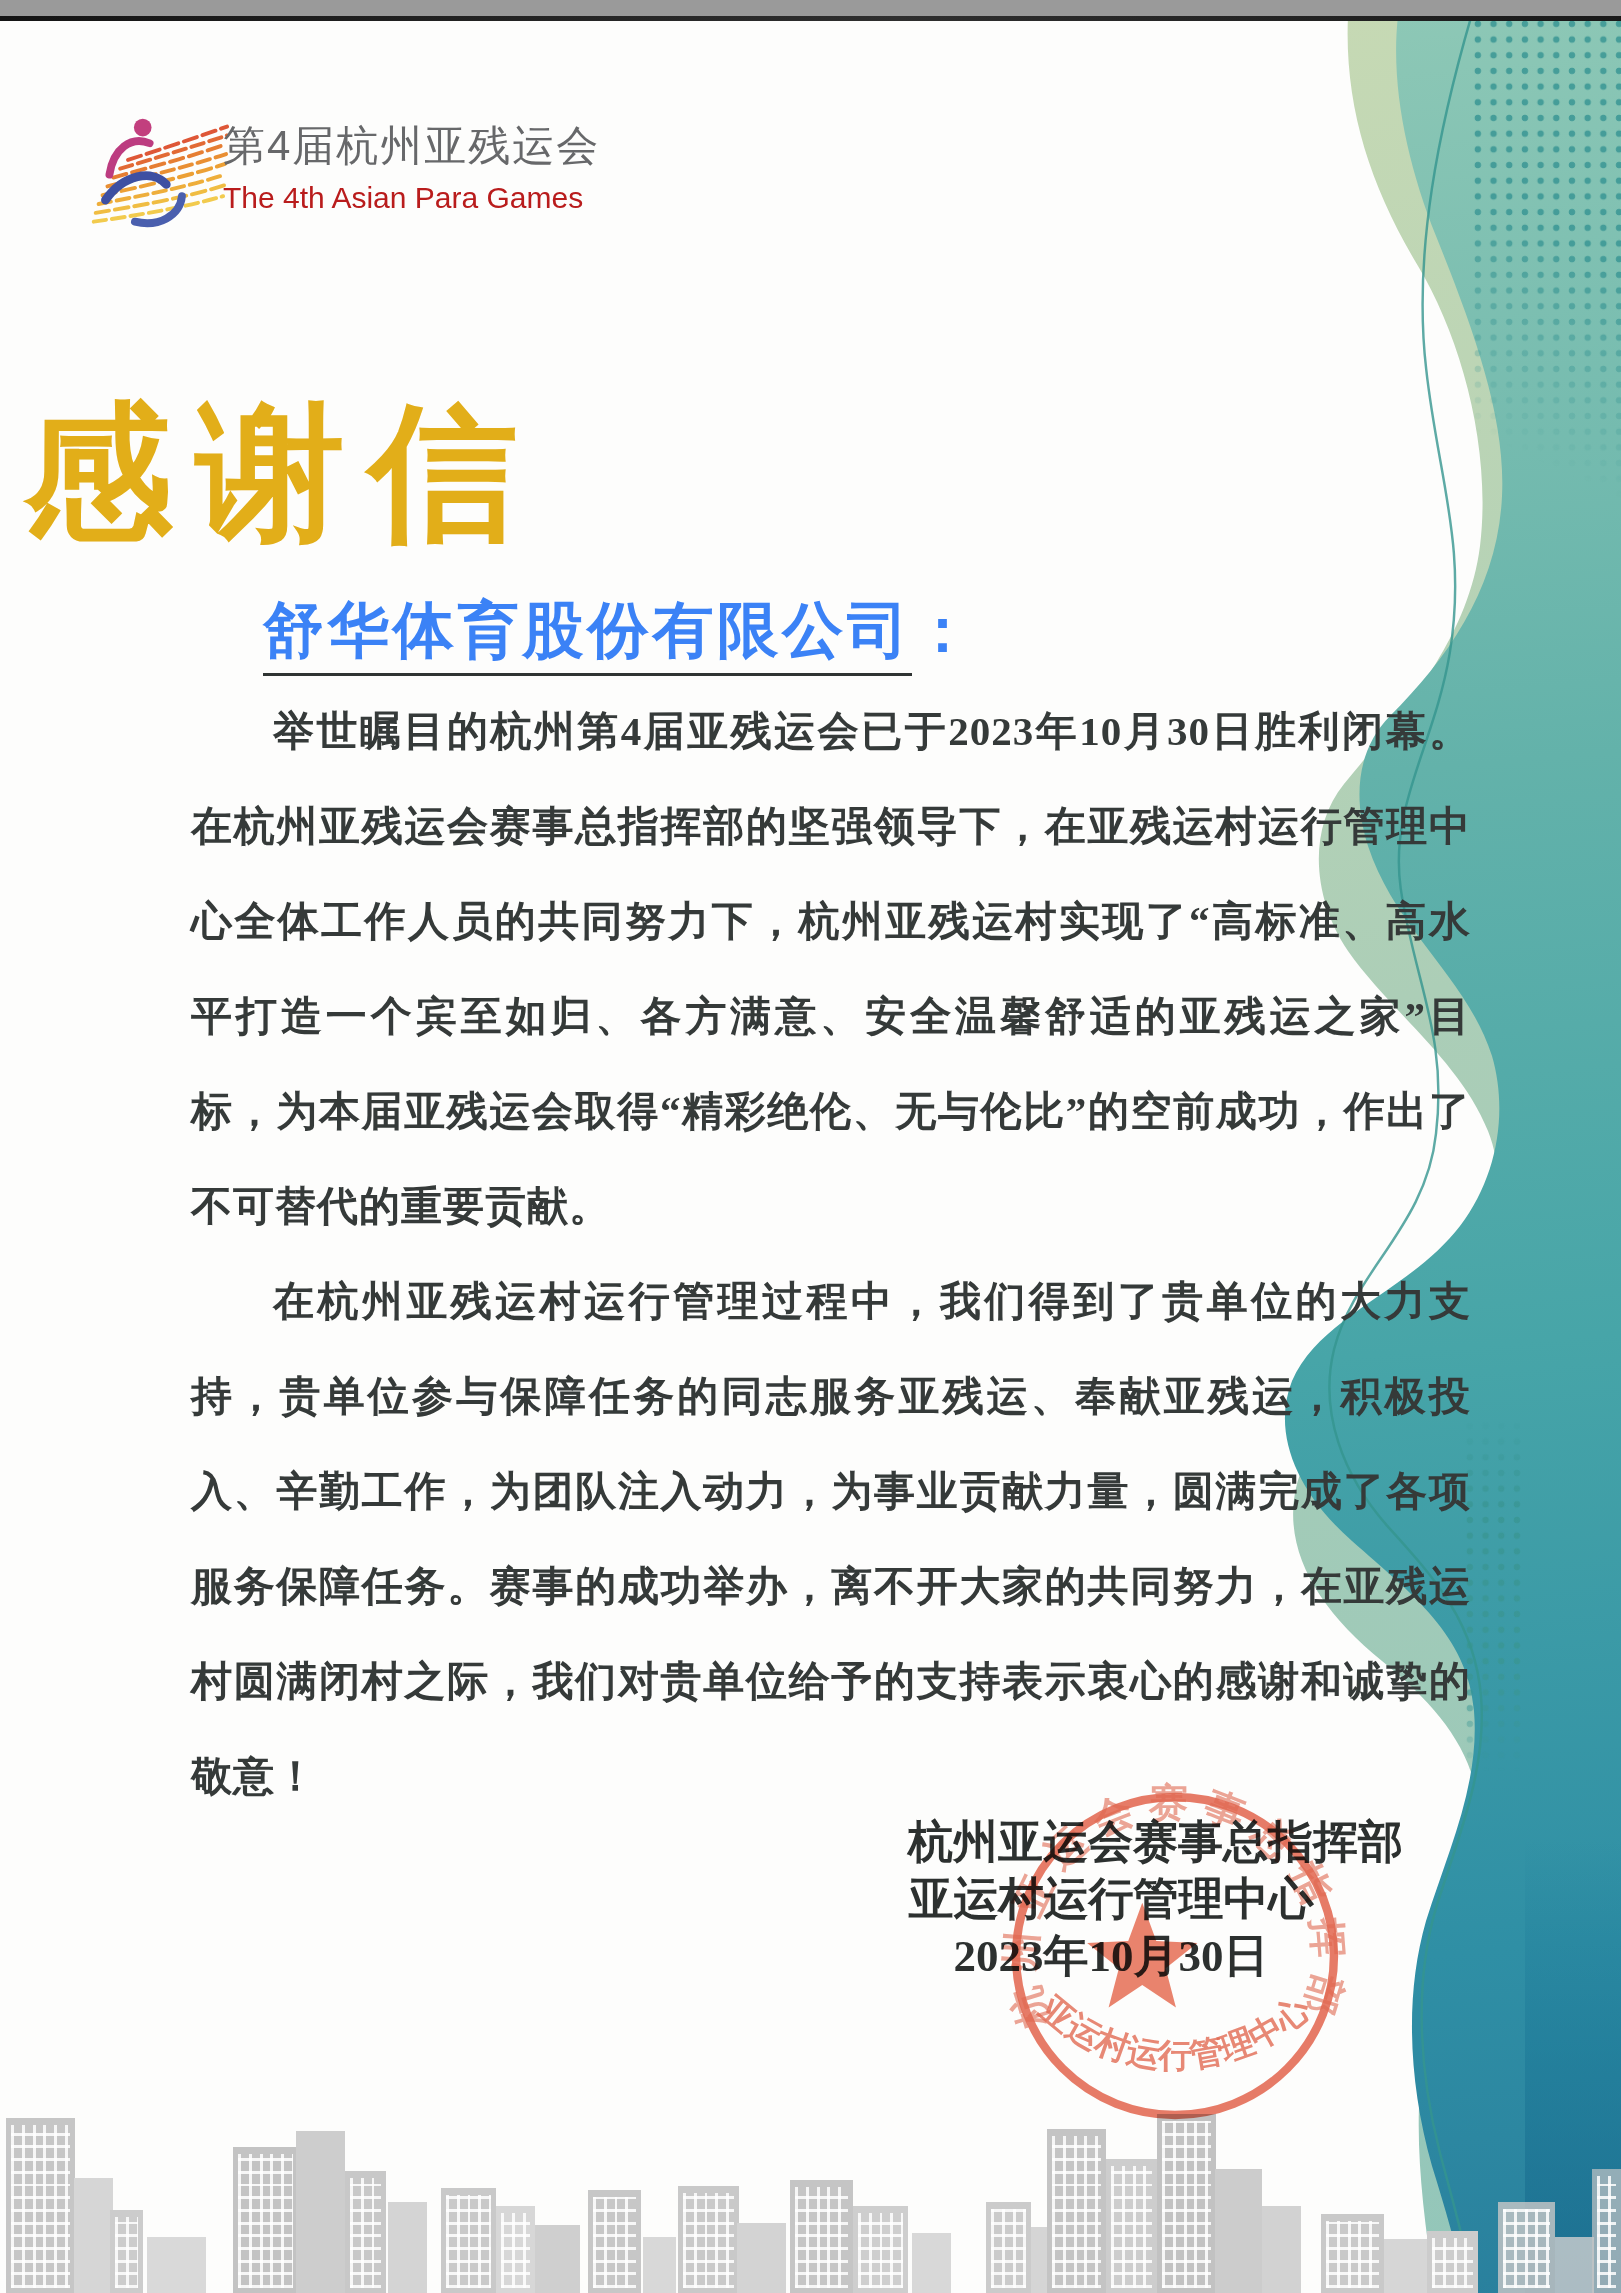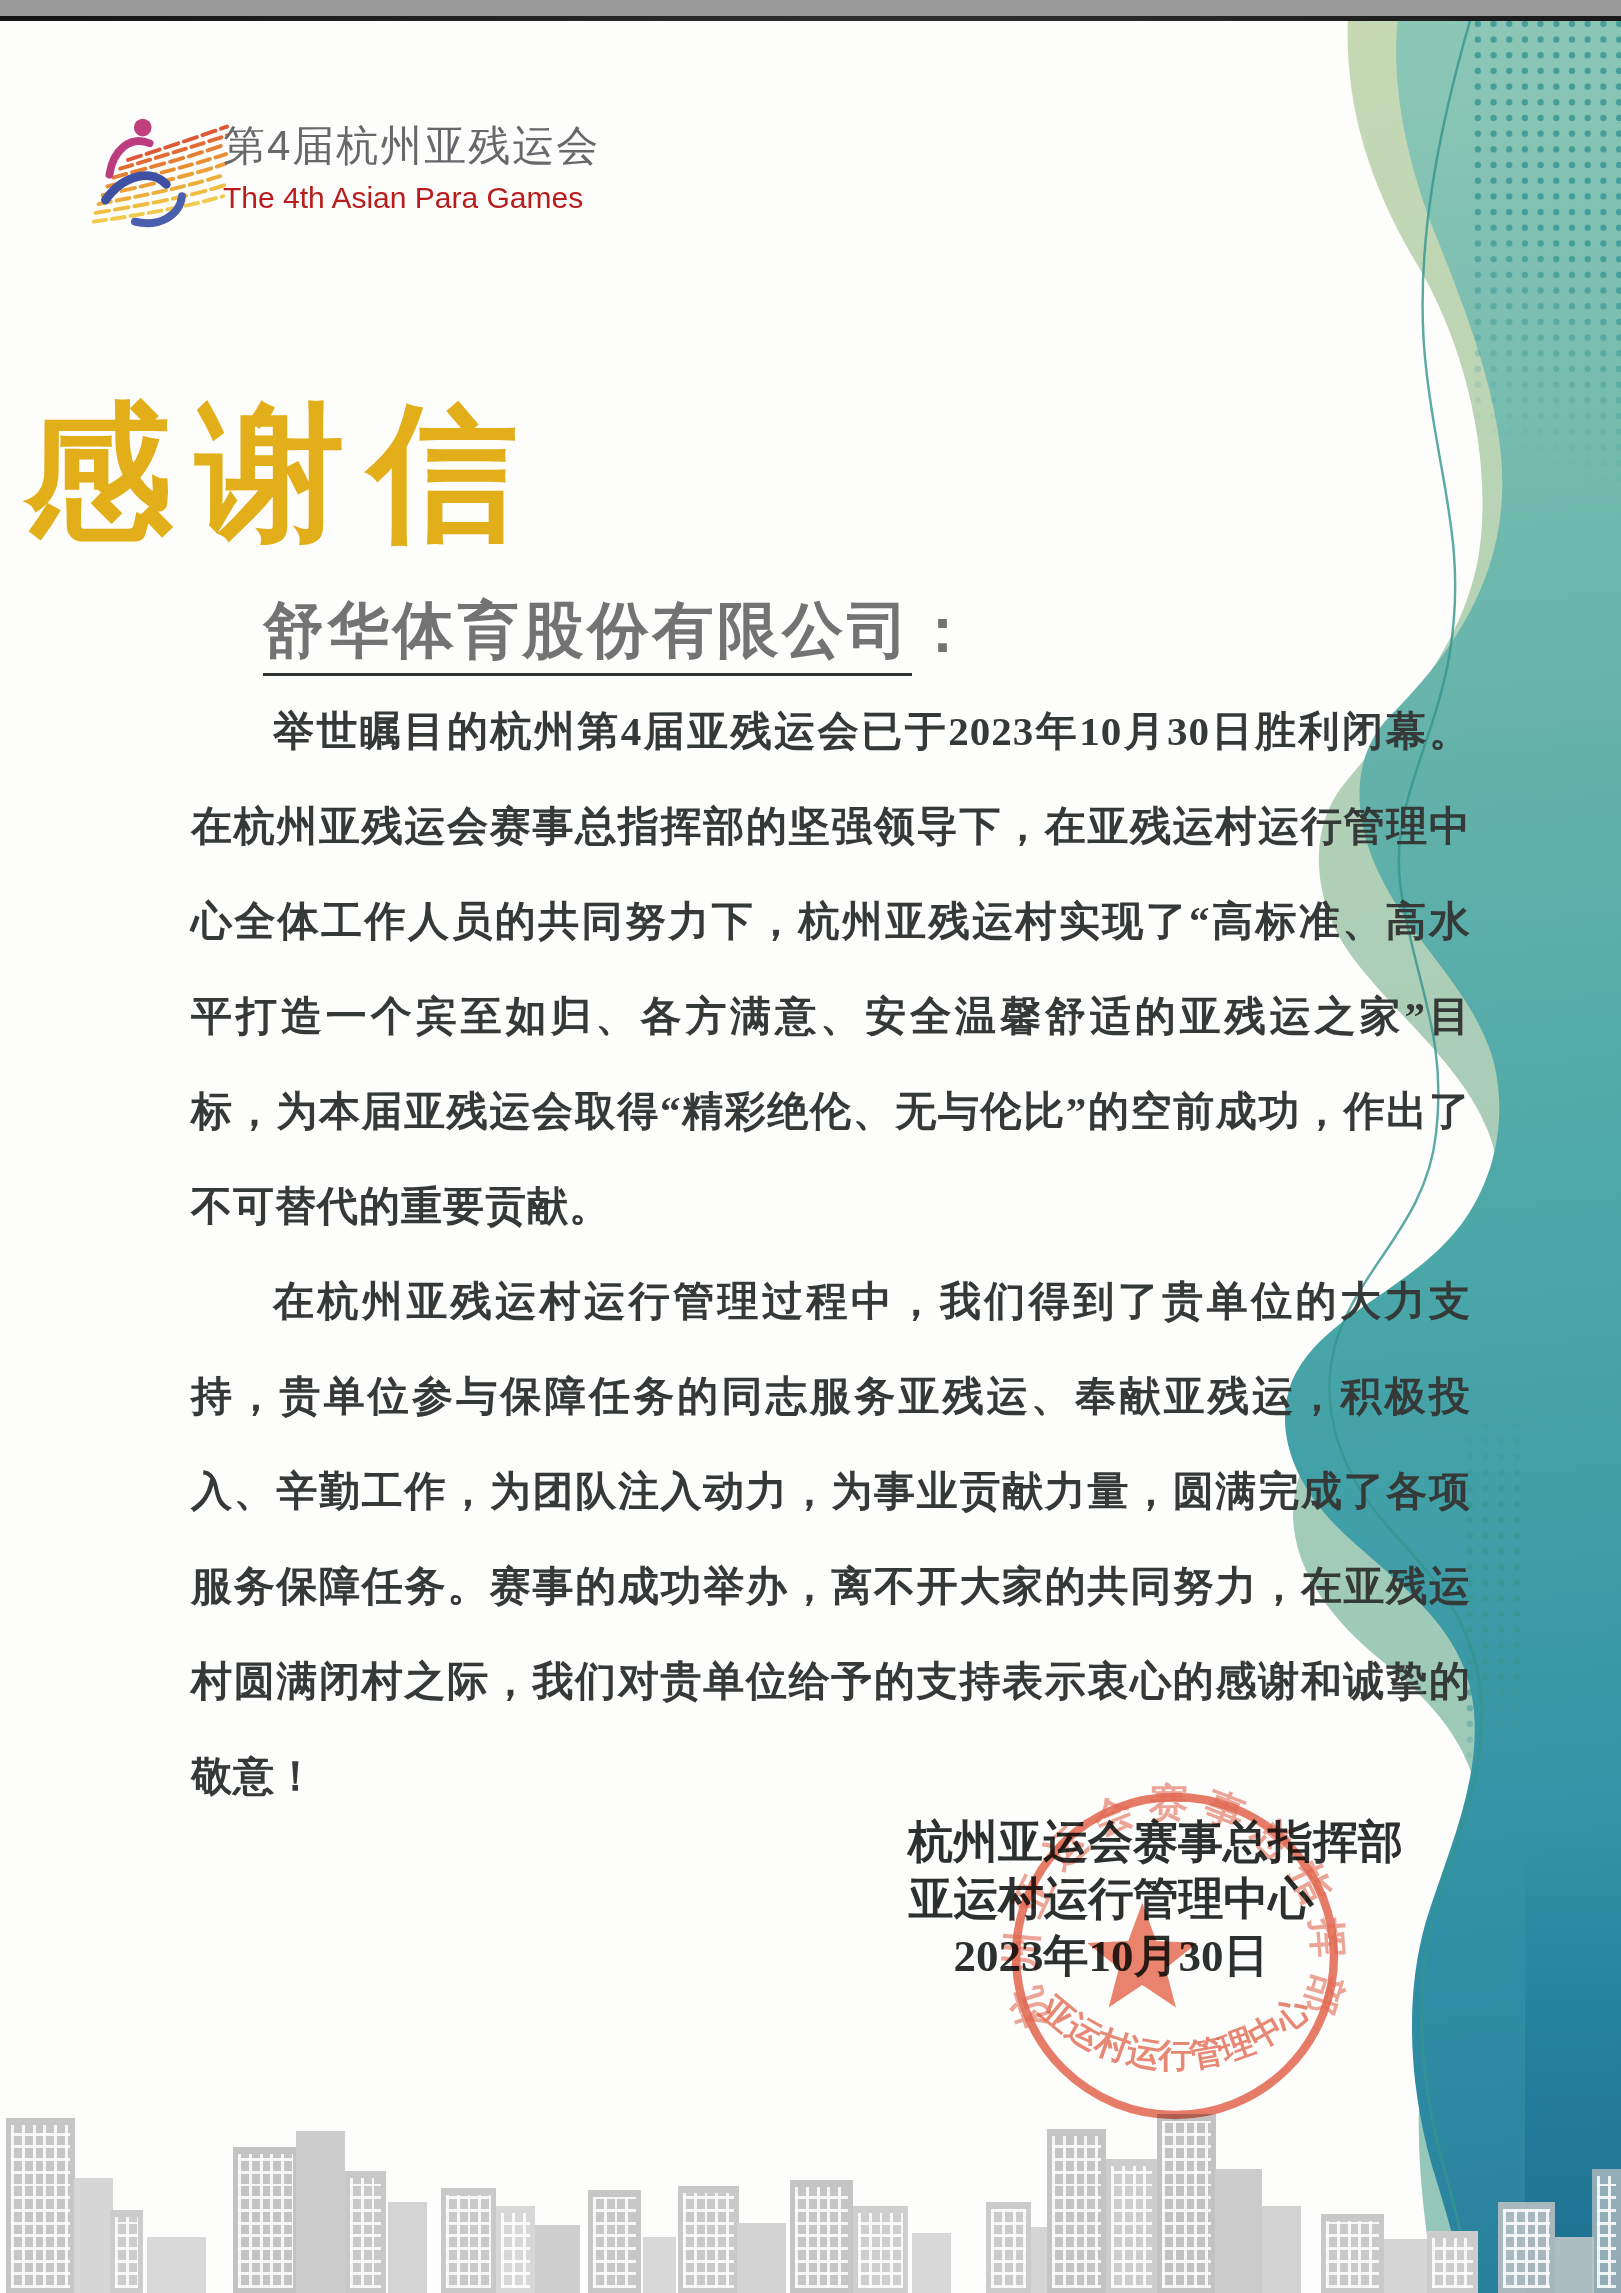--- a/index.html
+++ b/index.html
@@ -40,21 +40,21 @@
   .logo-emblem{position:absolute;left:80px;top:90px;width:149px;height:149px;z-index:5;}
   .logo-text{position:absolute;left:223px;top:102px;z-index:5;
     font-family:"Liberation Sans",sans-serif;color:#67686a;}
   .logo-cn{font-size:42px;letter-spacing:2px;font-weight:500;}
   .logo-en{font-size:30px;margin-top:6.9px;color:#b91c1c;}
 
   
   .title{position:absolute;left:0;width:100%;top:359px;z-index:5;text-align:left;
     font-size:149px;font-weight:700;color:#e2ae19;letter-spacing:23.5px;text-indent:23.5px;}
   .addressee{position:absolute;left:263px;top:574px;z-index:5;
-    font-size:61px;font-weight:700;color:#737373;letter-spacing:3.9px;white-space:nowrap;}
+    font-size:61px;font-weight:700;color:#3b82f6;letter-spacing:3.9px;white-space:nowrap;}
   .addressee .name{border-bottom:3.9px solid #2f3433;padding-bottom:8.8px;}
   .body-text{position:absolute;left:191px;top:668px;width:1280px;z-index:5;
     font-size:41px;line-height:95px;color:#353a39;font-weight:600;
     text-align:justify;letter-spacing:1px;}
   .body-text p{margin:0;text-indent:2em;}
   .signature{position:absolute;left:908px;top:1798px;width:406px;z-index:5;text-align:center;
     font-size:45px;line-height:57px;font-weight:700;color:#2c302f;white-space:nowrap;}
 
   
   .stamp{position:absolute;left:988px;top:1753px;width:374px;height:374px;z-index:6;

